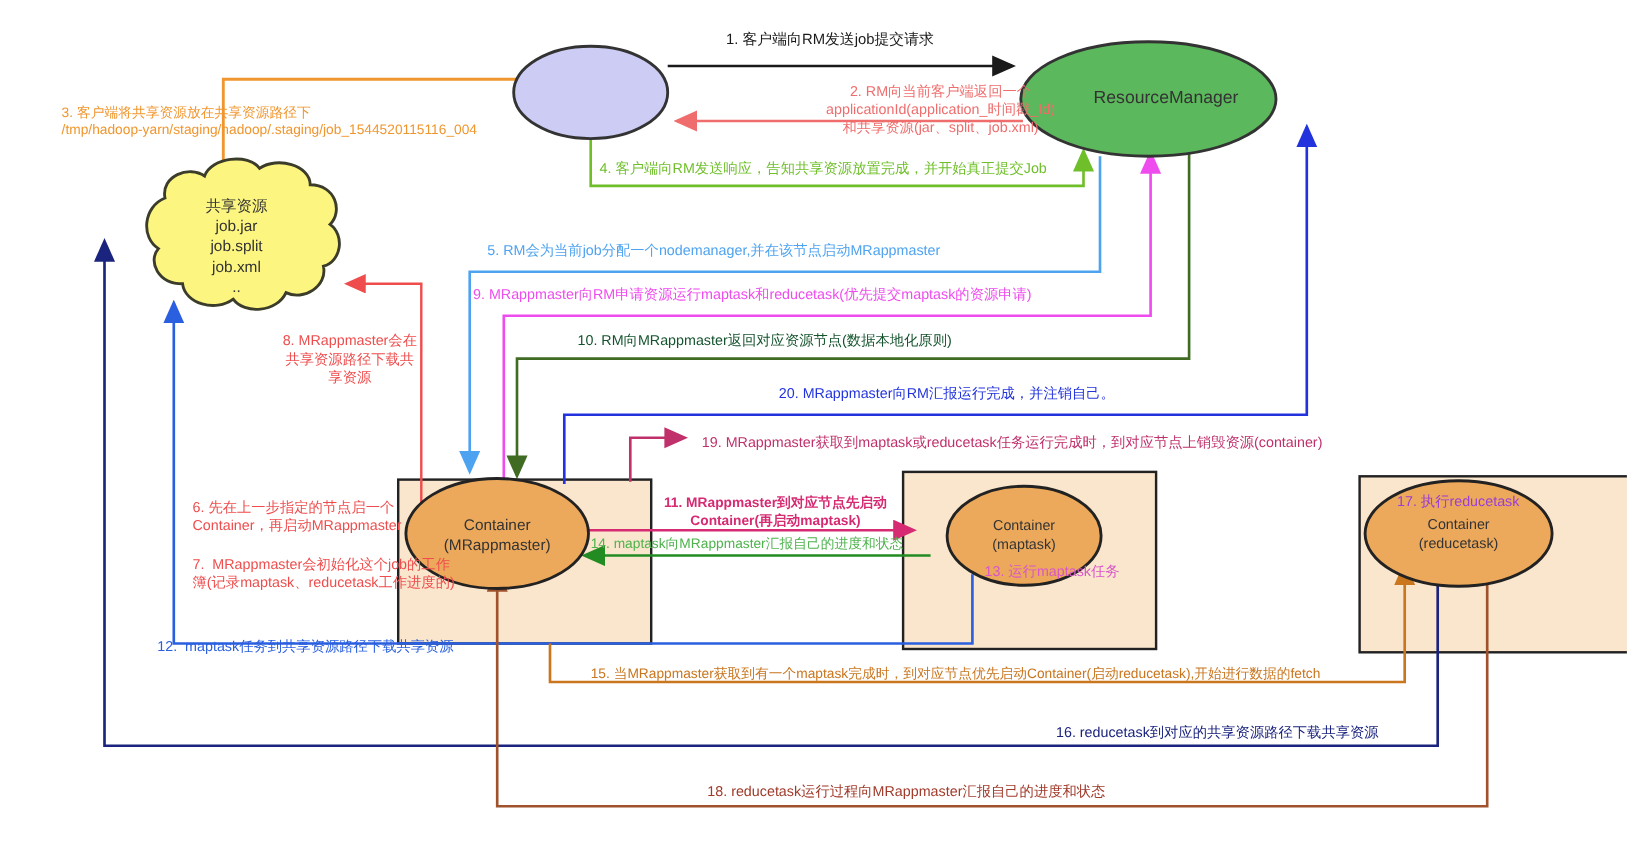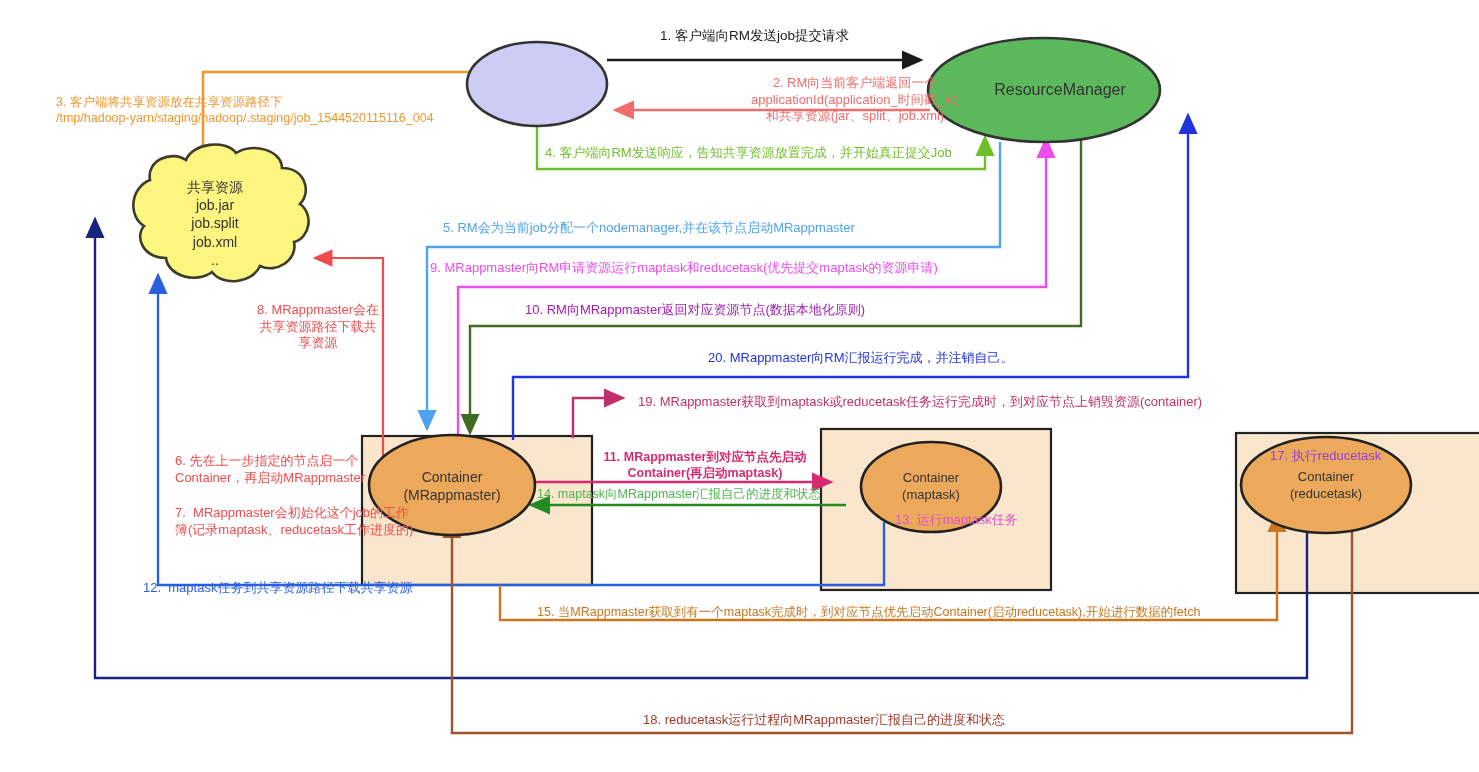--- a/index.html
+++ b/index.html
@@ -149,33 +149,34 @@
 
   <div class="lbl" style="left:175px;top:505px;font-size:13px;color:#ef4d4d;">7.  MRappmaster会初始化这个job的工作
 簿(记录maptask、reducetask工作进度的)</div>
 
   <div class="lbl" style="left:253px;top:302px;font-size:13px;color:#ef4d4d;text-align:center;width:130px;">8. MRappmaster会在
 共享资源路径下载共
 享资源</div>
 
   <div class="lbl" style="left:430px;top:260px;font-size:13px;color:#ee4cee;">9. MRappmaster向RM申请资源运行maptask和reducetask(优先提交maptask的资源申请)</div>
 
-  <div class="lbl" style="left:525px;top:302px;font-size:13px;color:#a21caf;text-align:center;">10. RM向MRappmaster返回对应资源节点(数据本地化原则)</div>
+  <div class="lbl" style="left:525px;top:302px;font-size:13px;color:#14532d;text-align:center;">10. RM向MRappmaster返回对应资源节点(数据本地化原则)</div>
 
   <div class="lbl" style="left:585px;top:449px;font-size:12.5px;color:#d62b73;text-align:center;width:240px;font-weight:bold;">11. MRappmaster到对应节点先启动
 Container(再启动maptask)</div>
 
   <div class="lbl" style="left:143px;top:580px;font-size:13px;color:#2a5fe0;">12.  maptask任务到共享资源路径下载共享资源</div>
 
   <div class="lbl" style="left:895px;top:512px;font-size:13px;color:#d857c8;">13. 运行maptask任务</div>
 
   <div class="lbl" style="left:537px;top:486px;font-size:12.5px;color:#4eb34e;">14. maptask向MRappmaster汇报自己的进度和状态</div>
 
   <div class="lbl" style="left:507px;top:604px;font-size:12.5px;color:#c9761f;margin-left:30px;">15. 当MRappmaster获取到有一个maptask完成时，到对应节点优先启动Container(启动reducetask),开始进行数据的fetch</div>
 
+  <div class="lbl" style="left:960px;top:658px;font-size:13px;color:#1a237e;">16. reducetask到对应的共享资源路径下载共享资源</div>
 
   <div class="lbl" style="left:1270px;top:448px;font-size:13px;color:#9b3ed4;">17. 执行reducetask</div>
 
   <div class="lbl" style="left:643px;top:712px;font-size:13px;color:#a03a2a;">18. reducetask运行过程向MRappmaster汇报自己的进度和状态</div>
 
   <div class="lbl" style="left:638px;top:394px;font-size:13px;color:#c0306b;">19. MRappmaster获取到maptask或reducetask任务运行完成时，到对应节点上销毁资源(container)</div>
 
   <div class="lbl" style="left:708px;top:350px;font-size:13px;color:#2233dd;">20. MRappmaster向RM汇报运行完成，并注销自己。</div>
 
 </div>

